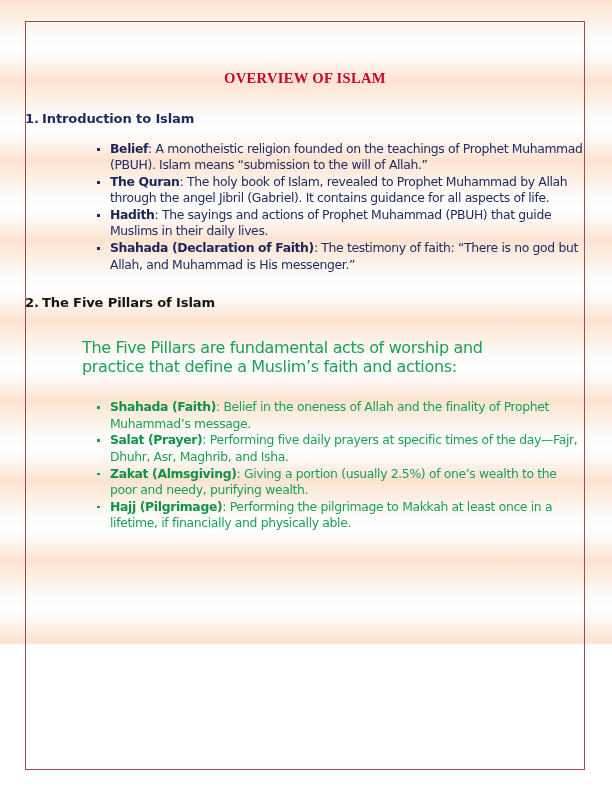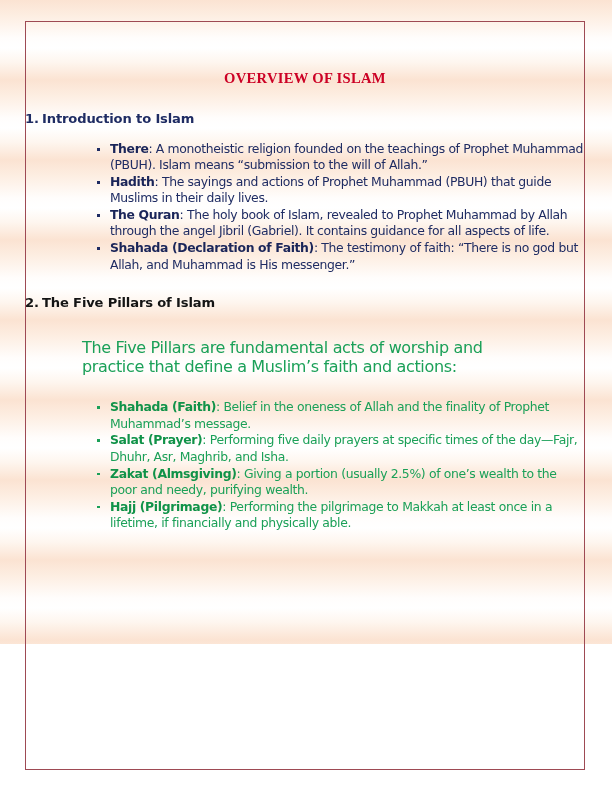--- a/index.html
+++ b/index.html
@@ -163,23 +163,23 @@
 
   <div id="border-frame"></div>
 
   <div id="content">
 
     <h1 class="doc-title">OVERVIEW OF ISLAM</h1>
 
     <h2 class="section-heading section-heading-1"><span class="heading-num">1.</span><span>Introduction to Islam</span></h2>
 
     <ul class="doc-list list-1">
-      <li><span class="term">There</span><span>: A monotheistic religion founded on the teachings of Prophet Muhammad (PBUH). Islam means “submission to the will of Allah.”</span></li>
+      <li><span class="term">Belief</span><span>: A monotheistic religion founded on the teachings of Prophet Muhammad (PBUH). Islam means “submission to the will of Allah.”</span></li>
+      <li><span class="term">The Quran</span><span>: The holy book of Islam, revealed to Prophet Muhammad by Allah through the angel Jibril (Gabriel). It contains guidance for all aspects of life.</span></li>
       <li><span class="term">Hadith</span><span>: The sayings and actions of Prophet Muhammad (PBUH) that guide Muslims in their daily lives.</span></li>
-      <li><span class="term">The Quran</span><span>: The holy book of Islam, revealed to Prophet Muhammad by Allah through the angel Jibril (Gabriel). It contains guidance for all aspects of life.</span></li>
       <li><span class="term">Shahada (Declaration of Faith)</span><span>: The testimony of faith: “There is no god but Allah, and Muhammad is His messenger.”</span></li>
     </ul>
 
     <h2 class="section-heading section-heading-2"><span class="heading-num">2.</span><span>The Five Pillars of Islam</span></h2>
 
     <p class="intro-para">The Five Pillars are fundamental acts of worship and practice that define a Muslim’s faith and actions:</p>
 
     <ul class="doc-list list-2">
       <li><span class="term">Shahada (Faith)</span><span>: Belief in the oneness of Allah and the finality of Prophet Muhammad’s message.</span></li>
       <li><span class="term">Salat (Prayer)</span><span>: Performing five daily prayers at specific times of the day—Fajr, Dhuhr, Asr, Maghrib, and Isha.</span></li>

